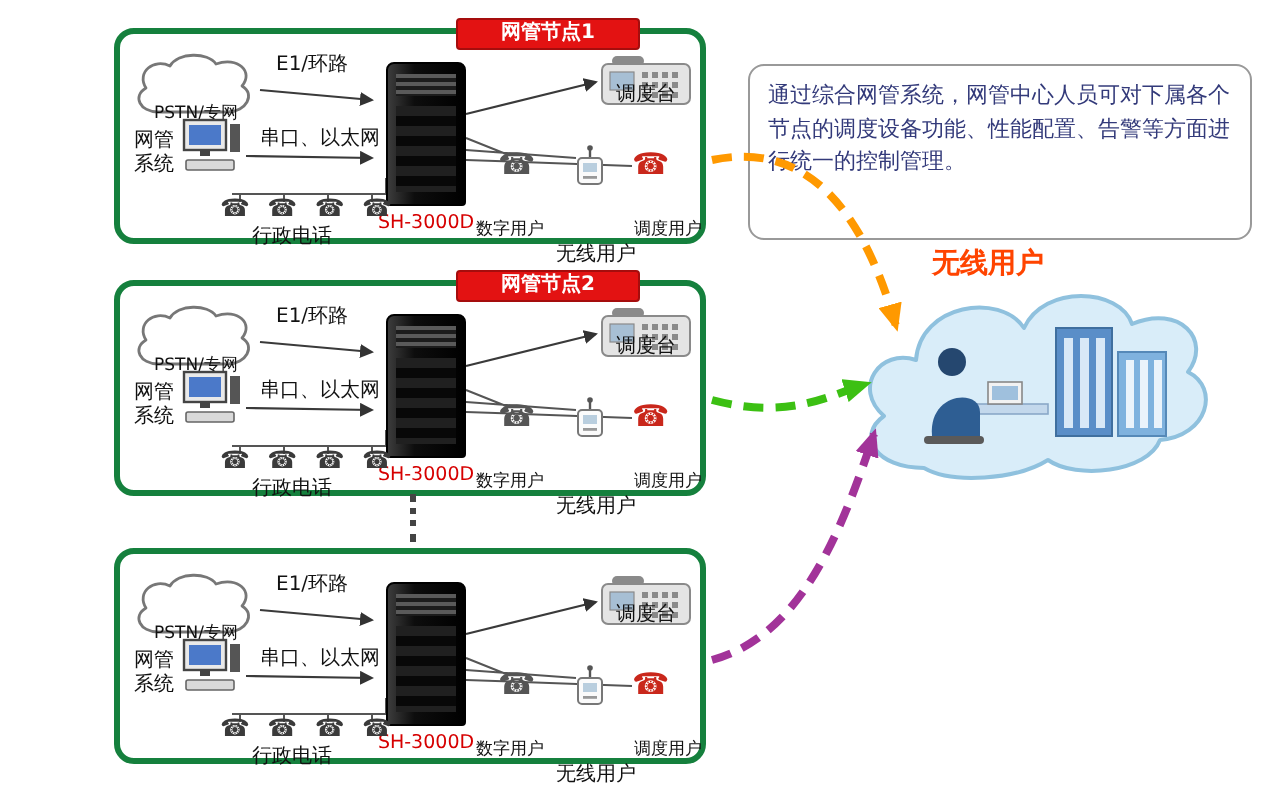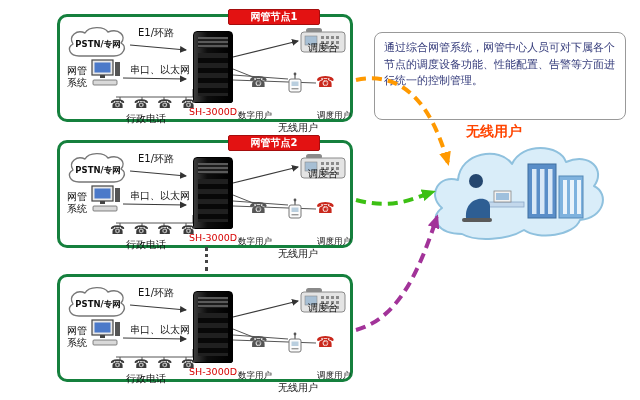--- a/index.html
+++ b/index.html
@@ -9,22 +9,22 @@
 
   
   .node{position:absolute;left:57px;width:296px;height:108px;border:3px solid #15803d;
         border-radius:10px;background:#fff}
   .node .lines{position:absolute;left:0;top:0}
   .banner{position:absolute;left:168px;top:-8px;width:92px;height:16px;background:#e31212;
           border:1px solid #a50d0d;color:#fff;font-size:10px;font-weight:bold;text-align:center;
           line-height:14px;z-index:2;border-radius:2px}
   .cloudwrap{position:absolute;left:5px;top:8px;width:66px;height:36px}
   .cloudwrap svg{position:absolute;left:0;top:0}
-  .clabel{position:absolute;left:0;top:0;width:66px;height:36px;display:flex;align-items:center;
-          justify-content:center;font-size:8.5px;font-weight:bold;padding-top:4px}
+  .clabel{position:absolute;left:0;top:12px;width:66px;height:36px;display:flex;align-items:center;
+          justify-content:center;font-size:8.5px;font-weight:normal;padding-top:4px}
   .lbl{position:absolute;font-size:10px;color:#111;white-space:nowrap;line-height:1.2}
   .e1{left:78px;top:10px}
   .nms{left:7px;top:48px;width:24px;white-space:normal;font-size:10px}
   .serial{left:70px;top:47px}
   .model{left:126px;top:89px;width:54px;text-align:center;color:#d60000;font-weight:normal;font-size:9.5px}
   .admin{left:66px;top:96px}
   .clbl{left:248px;top:25px}
   .u1{left:178px;top:93px;font-size:8.5px}
   .u2{left:218px;top:105px;font-size:10px}
   .u3{left:257px;top:93px;font-size:8.5px}

